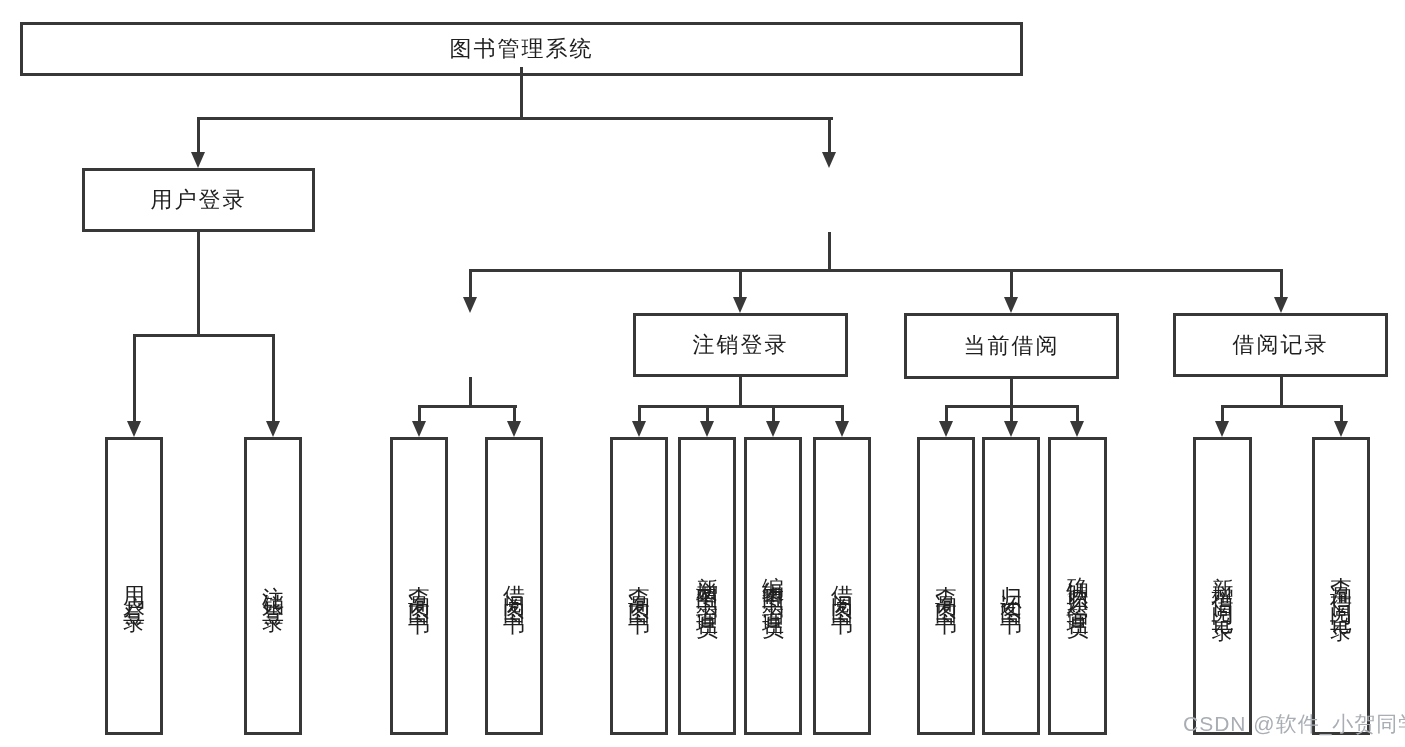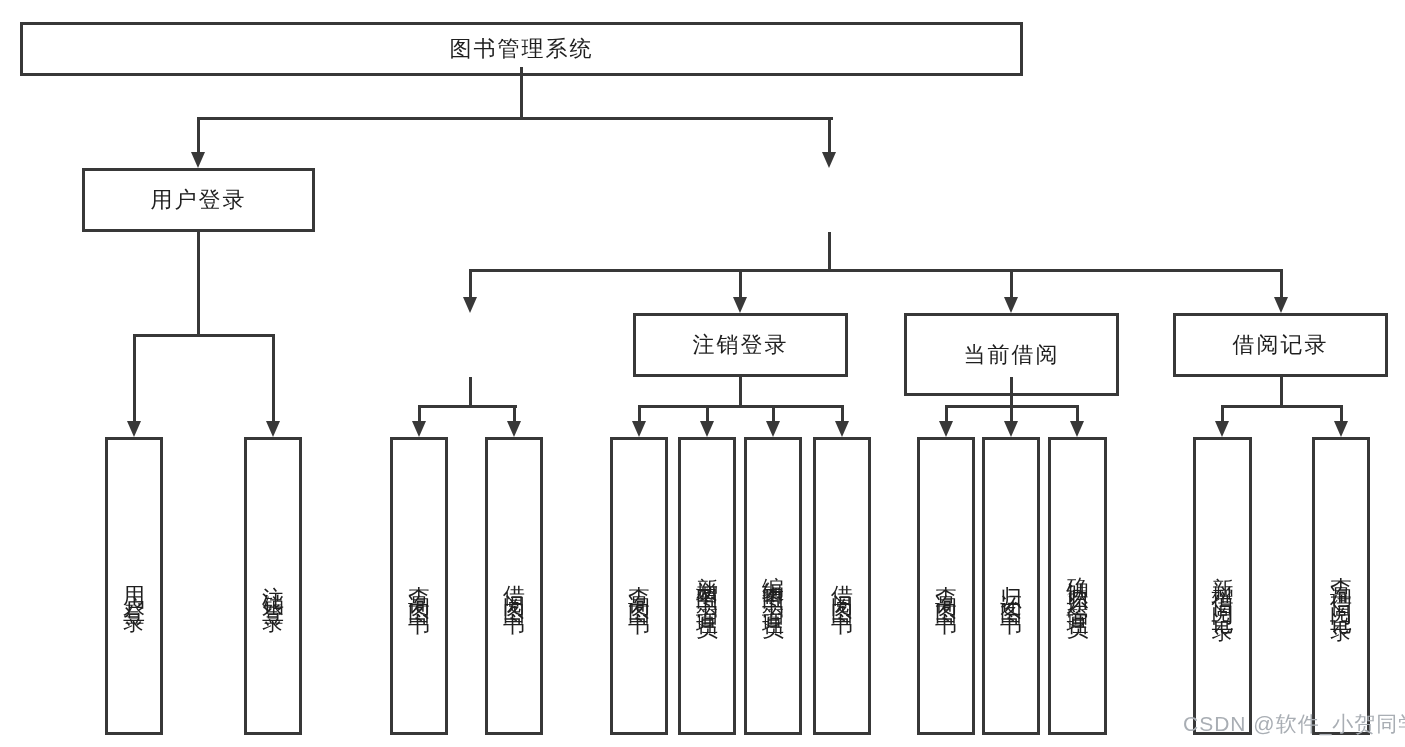--- a/index.html
+++ b/index.html
@@ -94,21 +94,21 @@
   <div class="vline" style="left:469px; top:269px; height:30px;"></div>
   <div class="arrow" style="left:463px; top:297px;"></div>
   <div class="vline" style="left:739px; top:269px; height:30px;"></div>
   <div class="arrow" style="left:733px; top:297px;"></div>
   <div class="vline" style="left:1010px; top:269px; height:30px;"></div>
   <div class="arrow" style="left:1004px; top:297px;"></div>
   <div class="vline" style="left:1280px; top:269px; height:30px;"></div>
   <div class="arrow" style="left:1274px; top:297px;"></div>
 
   <div class="box" style="left:633px; top:313px; width:215px; height:64px;">注销登录</div>
-  <div class="box" style="left:904px; top:313px; width:215px; height:83px;">当前借阅</div>
+  <div class="box" style="left:904px; top:313px; width:215px; height:66px;">当前借阅</div>
   <div class="box" style="left:1173px; top:313px; width:215px; height:64px;">借阅记录</div>
 
   <div class="vline" style="left:469px; top:377px; height:30px;"></div>
   <div class="hline" style="left:418px; top:405px; width:99px;"></div>
   <div class="vline" style="left:418px; top:405px; height:18px;"></div>
   <div class="arrow" style="left:412px; top:421px;"></div>
   <div class="vline" style="left:513px; top:405px; height:18px;"></div>
   <div class="arrow" style="left:507px; top:421px;"></div>
 
   <div class="vline" style="left:739px; top:377px; height:30px;"></div>

